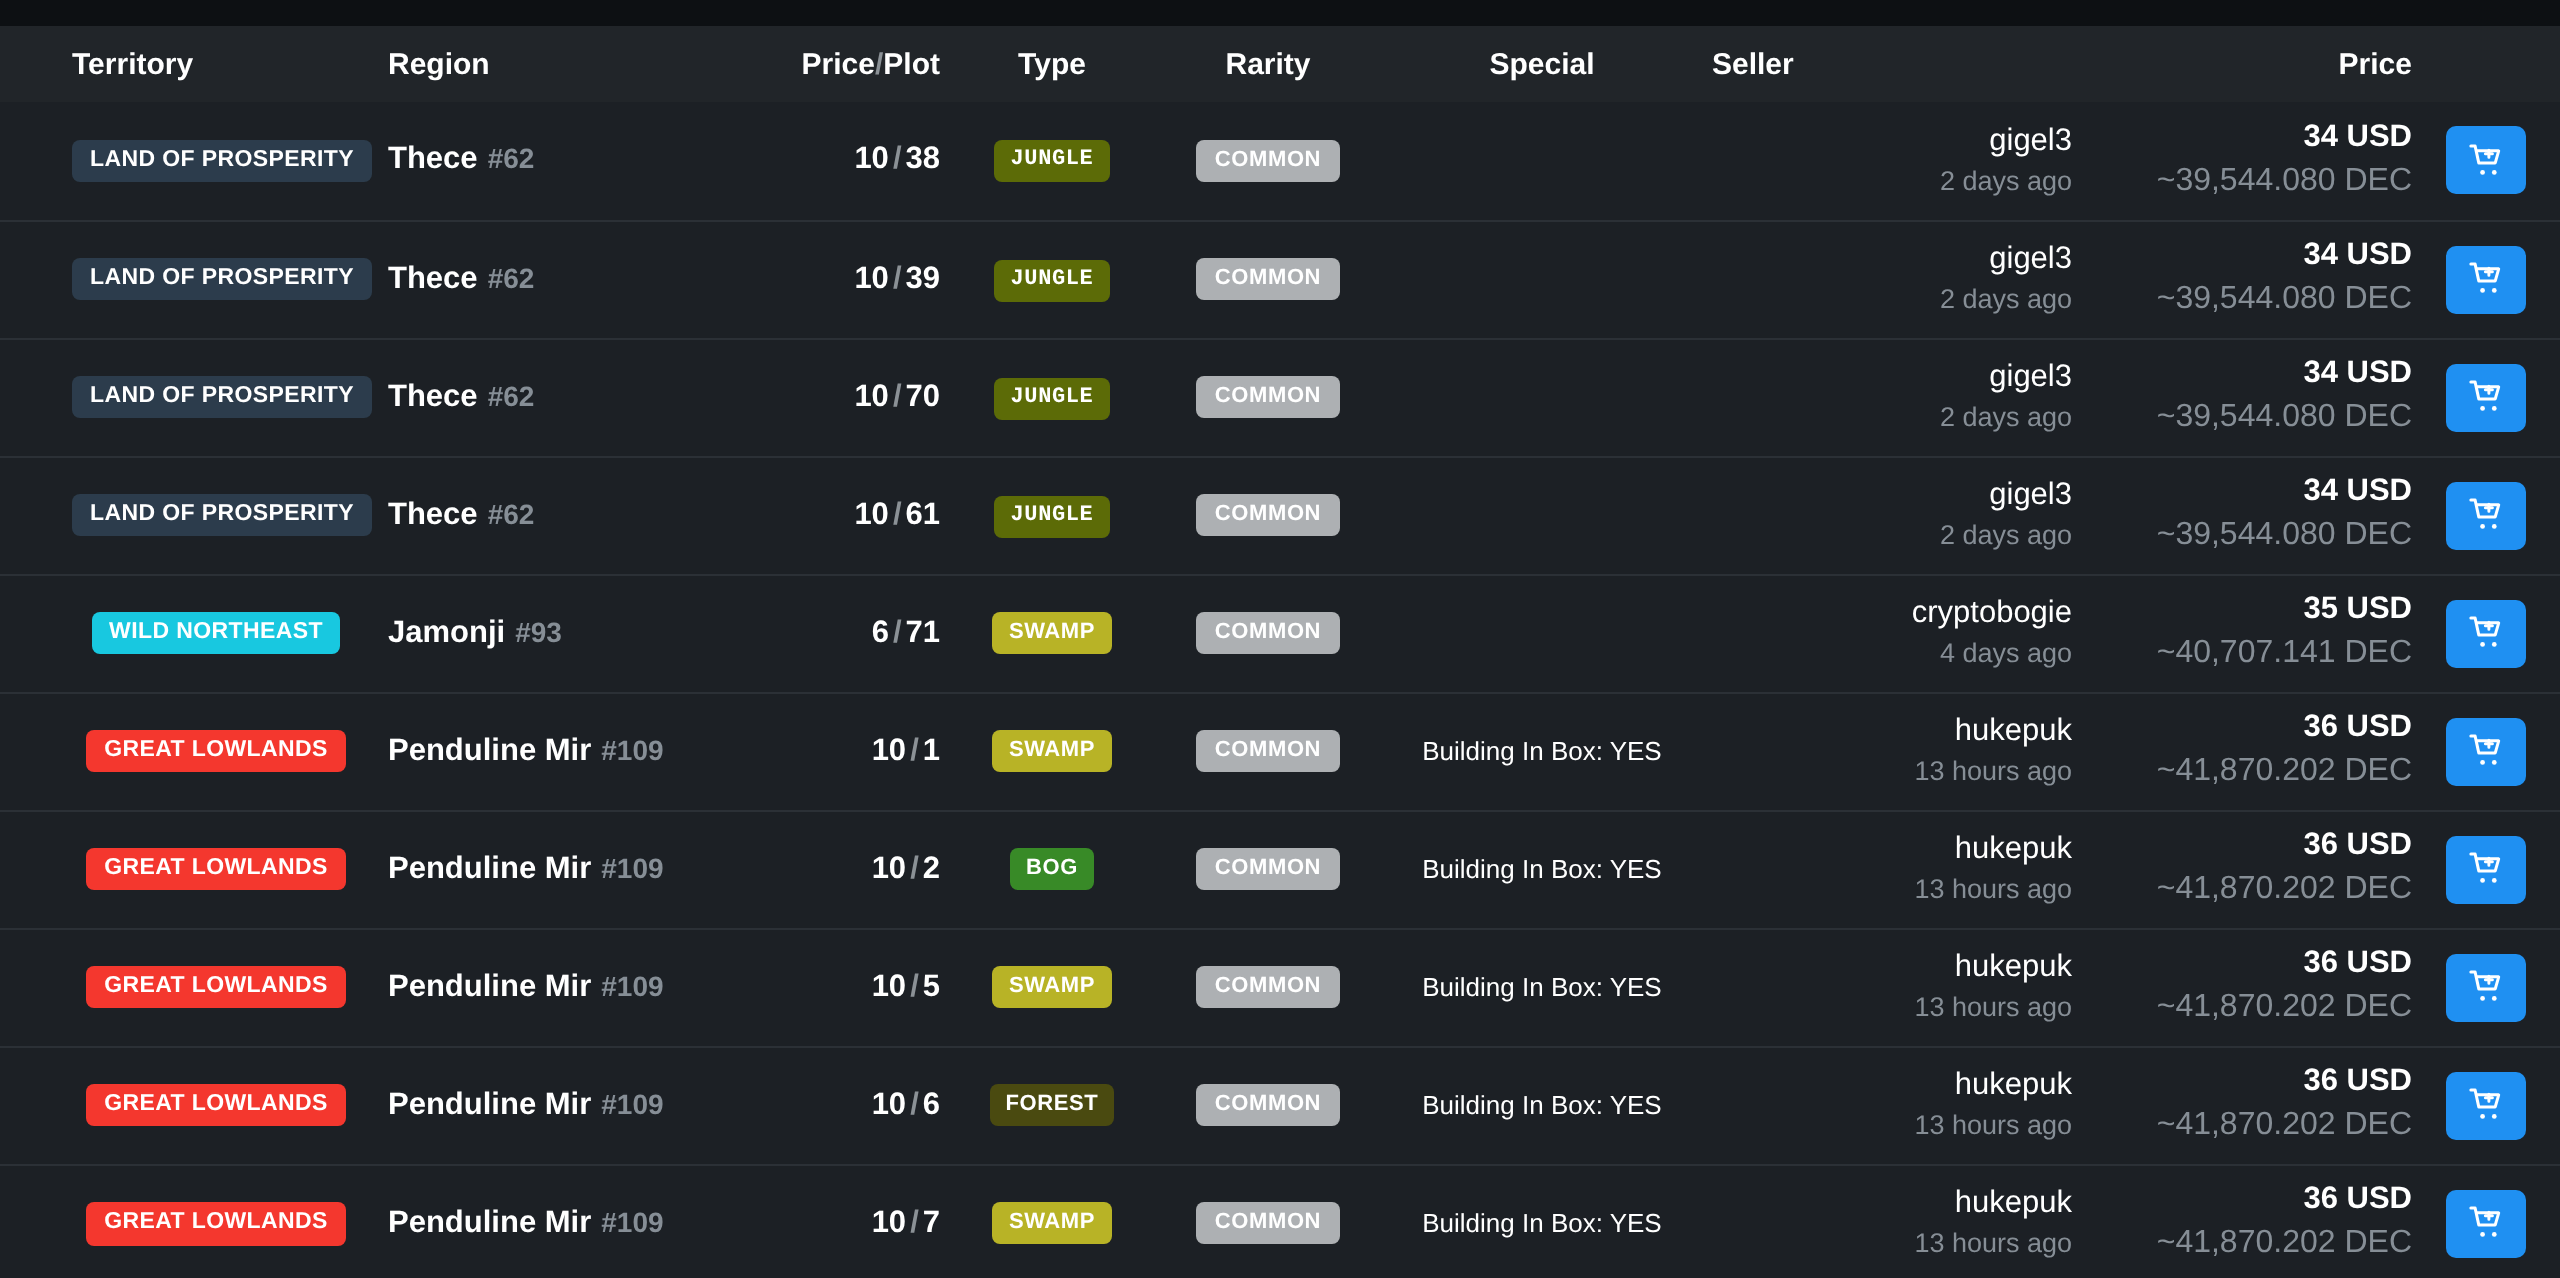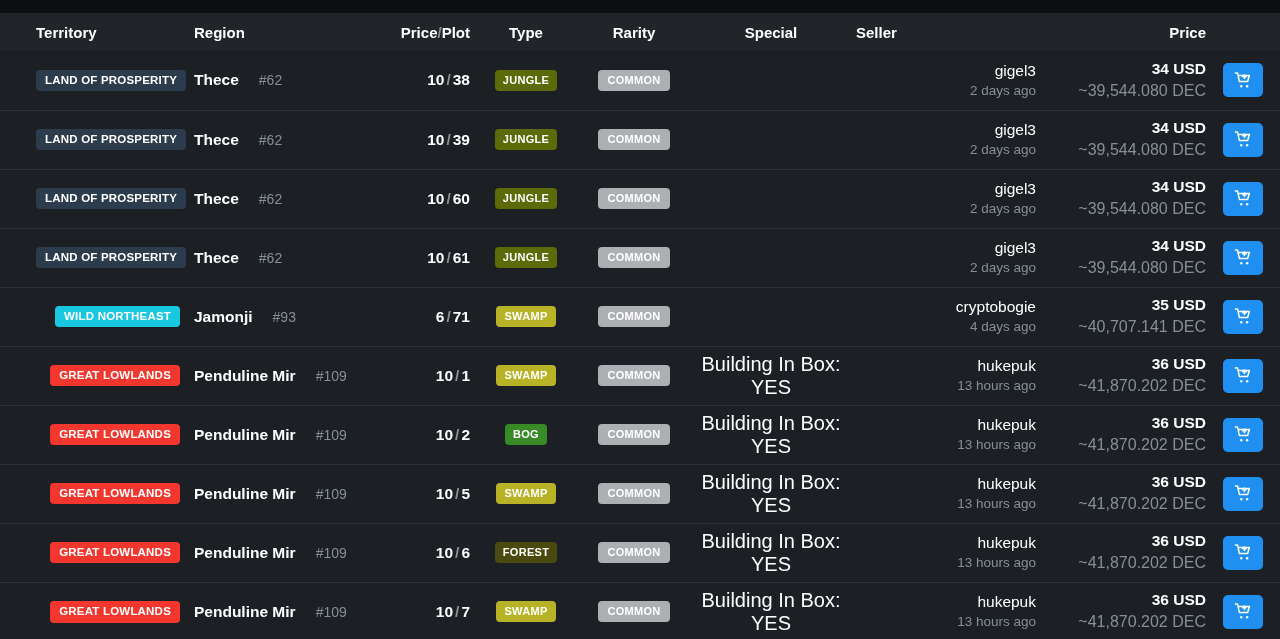--- a/index.html
+++ b/index.html
@@ -62,21 +62,21 @@
     height: 59px;
     background: #1c2025;
     border-bottom: 1px solid #2b3036;
   }
 
   tbody td {
     vertical-align: middle;
     padding: 0;
   }
 
-  td.cell-territory { padding-left: 36px; text-align: right; }
+  td.cell-territory { padding-left: 36px; text-align: center; }
   td.cell-region    { padding-left: 14px; text-align: left; }
   td.cell-tract     { text-align: right; }
   td.cell-type      { text-align: center; }
   td.cell-rarity    { text-align: center; }
   td.cell-special   { text-align: center; }
   td.cell-seller    { text-align: right; }
   td.cell-price     { text-align: right; }
   td.cell-action    { text-align: center; }
 
   
@@ -96,23 +96,23 @@
   .terr-great-lowlands     { background: #f4372e; color:#ffffff; }
 
   
   .region-name {
     font-size: 15.5px;
     font-weight: bold;
     color: #ffffff;
   }
   .region-id {
     font-size: 14px;
-    font-weight: normal;
+    font-weight: bold;
     color: #868e96;
-    margin-left: 20px;
+    margin-left: 5px;
   }
 
   
   .tract-value {
     font-size: 15.5px;
     font-weight: bold;
     color: #ffffff;
   }
   .tract-value .sep { color: #8b9196; margin: 0 2px; }
 
@@ -121,42 +121,42 @@
     display: inline-block;
     font-size: 11px;
     font-weight: bold;
     letter-spacing: 0.3px;
     color: #ffffff;
     padding: 5px 8px;
     border-radius: 4px;
     line-height: 1;
     white-space: nowrap;
   }
-  .type-jungle { background: #5c6b07; }
+  .type-jungle { background: #5c6b07; font-family: Liberation Mono, monospace; }
   .type-swamp  { background: #b8b326; }
   .type-bog    { background: #388a27; }
   .type-forest { background: #4a4a10; }
 
   
   .rarity-badge {
     display: inline-block;
     font-size: 11px;
     font-weight: bold;
     letter-spacing: 0.3px;
     color: #ffffff;
     padding: 5px 9px;
     border-radius: 4px;
     line-height: 1;
     white-space: nowrap;
   }
   .rarity-common { background: #adb0b3; }
 
   
   .special-text {
-    font-size: 20px;
+    font-size: 13px;
     color: #ffffff;
   }
 
   
   .seller-stack { display: block; line-height: 1.35; }
   .seller-name {
     display: block;
     font-size: 15.5px;
     color: #ffffff;
   }
@@ -275,21 +275,21 @@
                   <circle cx="9.2" cy="19.2" r="1.5" fill="#ffffff" stroke="none"></circle>
                   <circle cx="16.6" cy="19.2" r="1.5" fill="#ffffff" stroke="none"></circle>
                   <path d="M13.2 5.2v4.4M11 7.4h4.4"></path>
                 </svg>
               </span>
             </button></td>
         </tr>
         <tr class="market-row">
           <td class="cell-territory"><span class="territory-badge terr-land-of-prosperity" style="background: rgb(44, 60, 76);">LAND OF PROSPERITY</span></td>
           <td class="cell-region"><span class="region-name">Thece</span><span class="region-id">#62</span></td>
-          <td class="cell-tract"><span class="tract-value"><span>10</span><span class="sep">/</span><span>60</span></span></td>
+          <td class="cell-tract"><span class="tract-value"><span>10</span><span class="sep">/</span><span>70</span></span></td>
           <td class="cell-type"><span class="type-badge type-jungle" style="background: rgb(92, 107, 7);">JUNGLE</span></td>
           <td class="cell-rarity"><span class="rarity-badge rarity-common" style="background: rgb(173, 176, 179);">COMMON</span></td>
           <td class="cell-special"><span class="special-text"></span></td>
           <td class="cell-seller">
             <span class="seller-stack">
               <span class="seller-name">gigel3</span>
               <span class="seller-time">2 days ago</span>
             </span>
           </td>
           <td class="cell-price">

